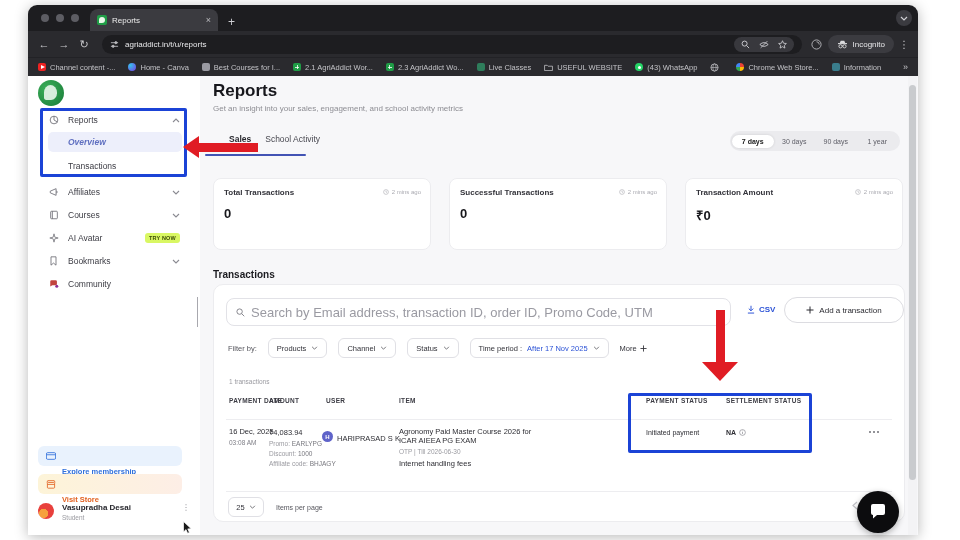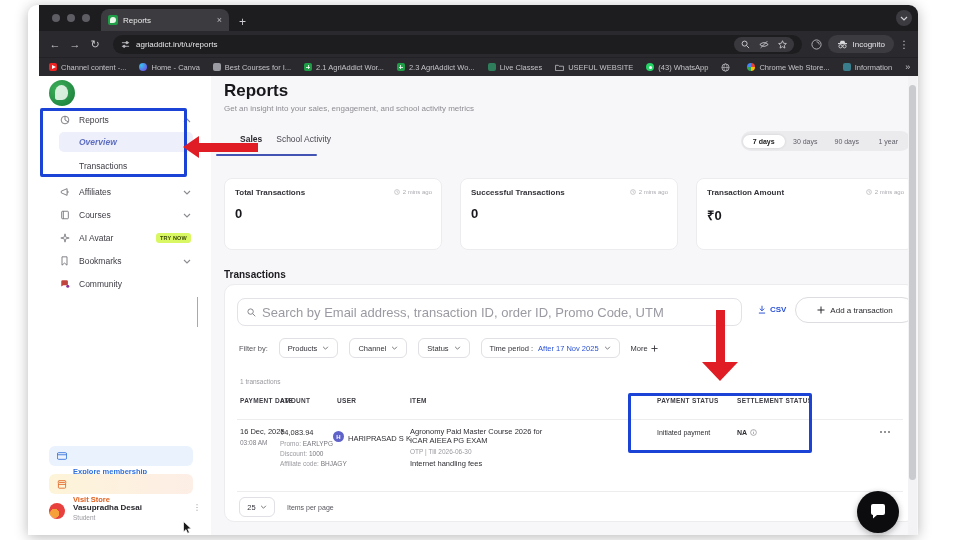--- a/index.html
+++ b/index.html
@@ -2,21 +2,21 @@
 <html><head>
 <meta charset="utf-8">
 <style>
   * { margin:0; padding:0; box-sizing:border-box; }
   html,body { background:#fff; }
   body { font-family:"Liberation Sans", sans-serif; }
   .stage { position:relative; width:960px; height:540px; background:#fff; overflow:hidden; }
 
   
   .window { position:absolute; left:28px; top:5px; width:890px; height:530px;
-            border-radius:9px 9px 0 0; overflow:hidden; box-shadow:0 2px 14px rgba(0,0,0,.28); background:#fff;padding-left:11px; }
+            border-radius:9px 9px 0 0; overflow:hidden; box-shadow:0 2px 14px rgba(0,0,0,.28); background:#fff; }
 
   .tabstrip { height:26px; background:#1d1d20; display:flex; align-items:flex-end; position:relative; }
   .lights { position:absolute; left:13px; top:9px; display:flex; gap:7px; }
   .light { width:8px; height:8px; border-radius:50%; background:#5d5d63; }
   .tab { margin-left:62px; width:128px; height:22px; background:#3b3b40; border-radius:8px 8px 0 0;
          display:flex; align-items:center; padding:0 7px; gap:5px; }
   .favicon { width:10px; height:10px; border-radius:2px; background:#1f9d46; position:relative; flex:none; }
   .favicon:after { content:""; position:absolute; left:2px; top:2px; width:6px; height:6px; border-radius:50% 50% 50% 0; background:#eaf7ea; }
   .tab-title { font-size:8px; color:#ececec; flex:1; white-space:nowrap; overflow:hidden; }
   .tab-close { font-size:9px; color:#b9b9bd; line-height:1; }

